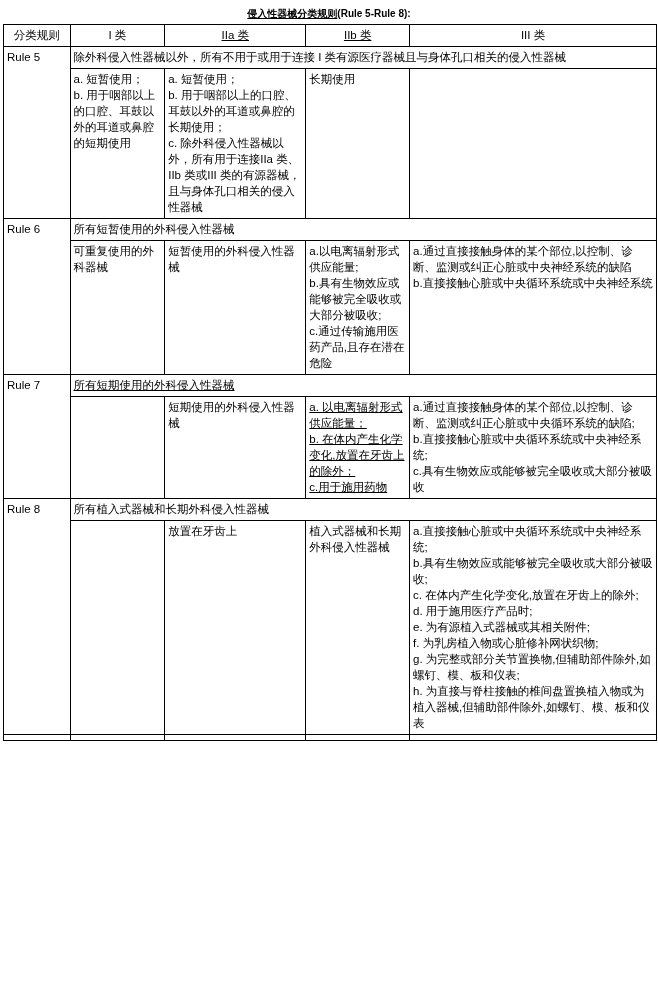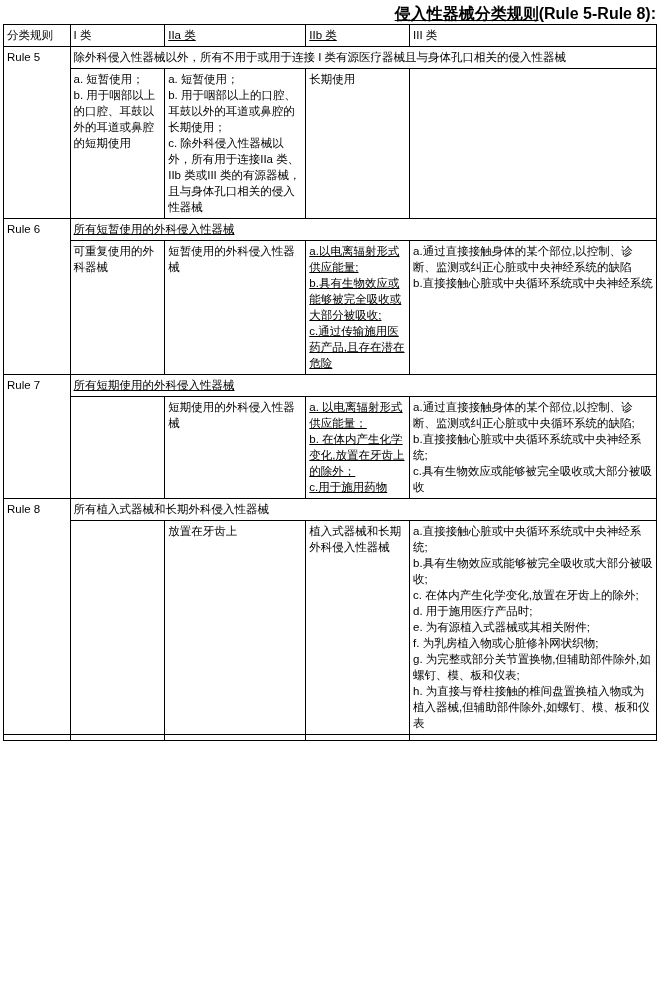--- a/index.html
+++ b/index.html
@@ -4,22 +4,22 @@
 <style>
   html,body{margin:0;padding:0;background:#ffffff;}
   body{
     width:658px;
     font-family:"Liberation Serif","DejaVu Serif",serif;
     color:#000;
     -webkit-font-smoothing:none;
   }
   .page{width:658px;box-sizing:border-box;padding:4px 2px 0 2px;}
   .doc-title{
-    text-align:right;
-    font-size:16px;
+    text-align:center;
+    font-size:10px;
     font-weight:bold;
     line-height:15px;
     margin:2px 0 3px 0;
     font-family:"Liberation Sans","DejaVu Sans",sans-serif;
   }
   table.main{
     border-collapse:collapse;
     width:654px;
     table-layout:fixed;
     margin:0 1px;
@@ -27,21 +27,21 @@
   table.main td{
     border:1px solid #000;
     vertical-align:top;
     padding:2px 3px 3px 3px;
     font-size:11.5px;
     line-height:16px;
     font-family:"Liberation Sans","DejaVu Sans",sans-serif;
     word-wrap:break-word;
     overflow-wrap:break-word;
   }
-  td.hdr{font-size:11.5px;line-height:15px;padding-bottom:2px;}
+  td.hdr{font-size:11.5px;line-height:15px;padding-bottom:2px;text-align:center;}
   .u{text-decoration:underline;}
   .col-rule{width:66px;}
   .col-1{width:94px;}
   .col-2a{width:140px;}
   .col-2b{width:103px;}
   .col-3{width:245px;}
   .span-all{padding-top:3px;}
 </style>
 </head>
 <body>
@@ -79,26 +79,26 @@
 b. 用于咽部以上的口腔、耳鼓以外的耳道或鼻腔的短期使用</td>
         <td style="white-space:pre-wrap;">a. 短暂使用；
 b. 用于咽部以上的口腔、耳鼓以外的耳道或鼻腔的长期使用；
 c. 除外科侵入性器械以外，所有用于连接IIa 类、IIb 类或III 类的有源器械，且与身体孔口相关的侵入性器械</td>
         <td style="white-space:pre-wrap;">长期使用</td>
         <td style="white-space:pre-wrap;"></td>
       </tr>
 
       <tr>
         <td rowspan="2">Rule 6</td>
-        <td colspan="4" class="span-all" style="white-space:pre-wrap;text-decoration:underline;">所有短暂使用的外科侵入性器械</td>
+        <td colspan="4" class="span-all" style="white-space:pre-wrap;">所有短暂使用的外科侵入性器械</td>
       </tr>
       <tr>
         <td style="white-space:pre-wrap;">可重复使用的外科器械</td>
         <td style="white-space:pre-wrap;">短暂使用的外科侵入性器械</td>
-        <td style="white-space:pre-wrap;text-decoration:underline;">a.以电离辐射形式供应能量;
+        <td style="white-space:pre-wrap;">a.以电离辐射形式供应能量;
 b.具有生物效应或能够被完全吸收或大部分被吸收;
 c.通过传输施用医药产品,且存在潜在危险</td>
         <td style="white-space:pre-wrap;">a.通过直接接触身体的某个部位,以控制、诊断、监测或纠正心脏或中央神经系统的缺陷
 b.直接接触心脏或中央循环系统或中央神经系统</td>
       </tr>
 
       <tr>
         <td rowspan="2">Rule 7</td>
         <td colspan="4" class="span-all" style="white-space:pre-wrap;text-decoration:underline;">所有短期使用的外科侵入性器械</td>
       </tr>

